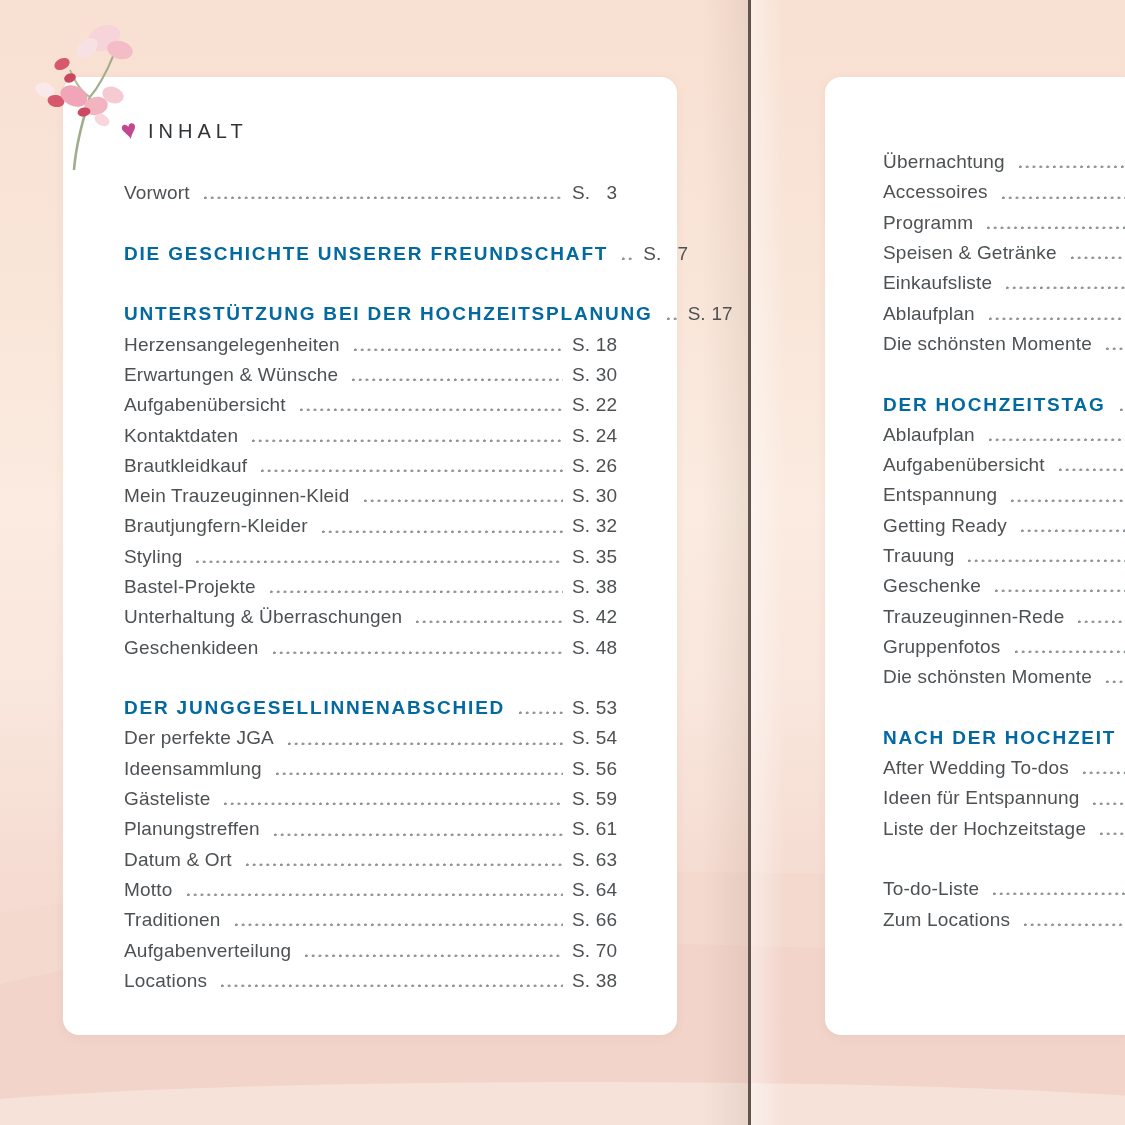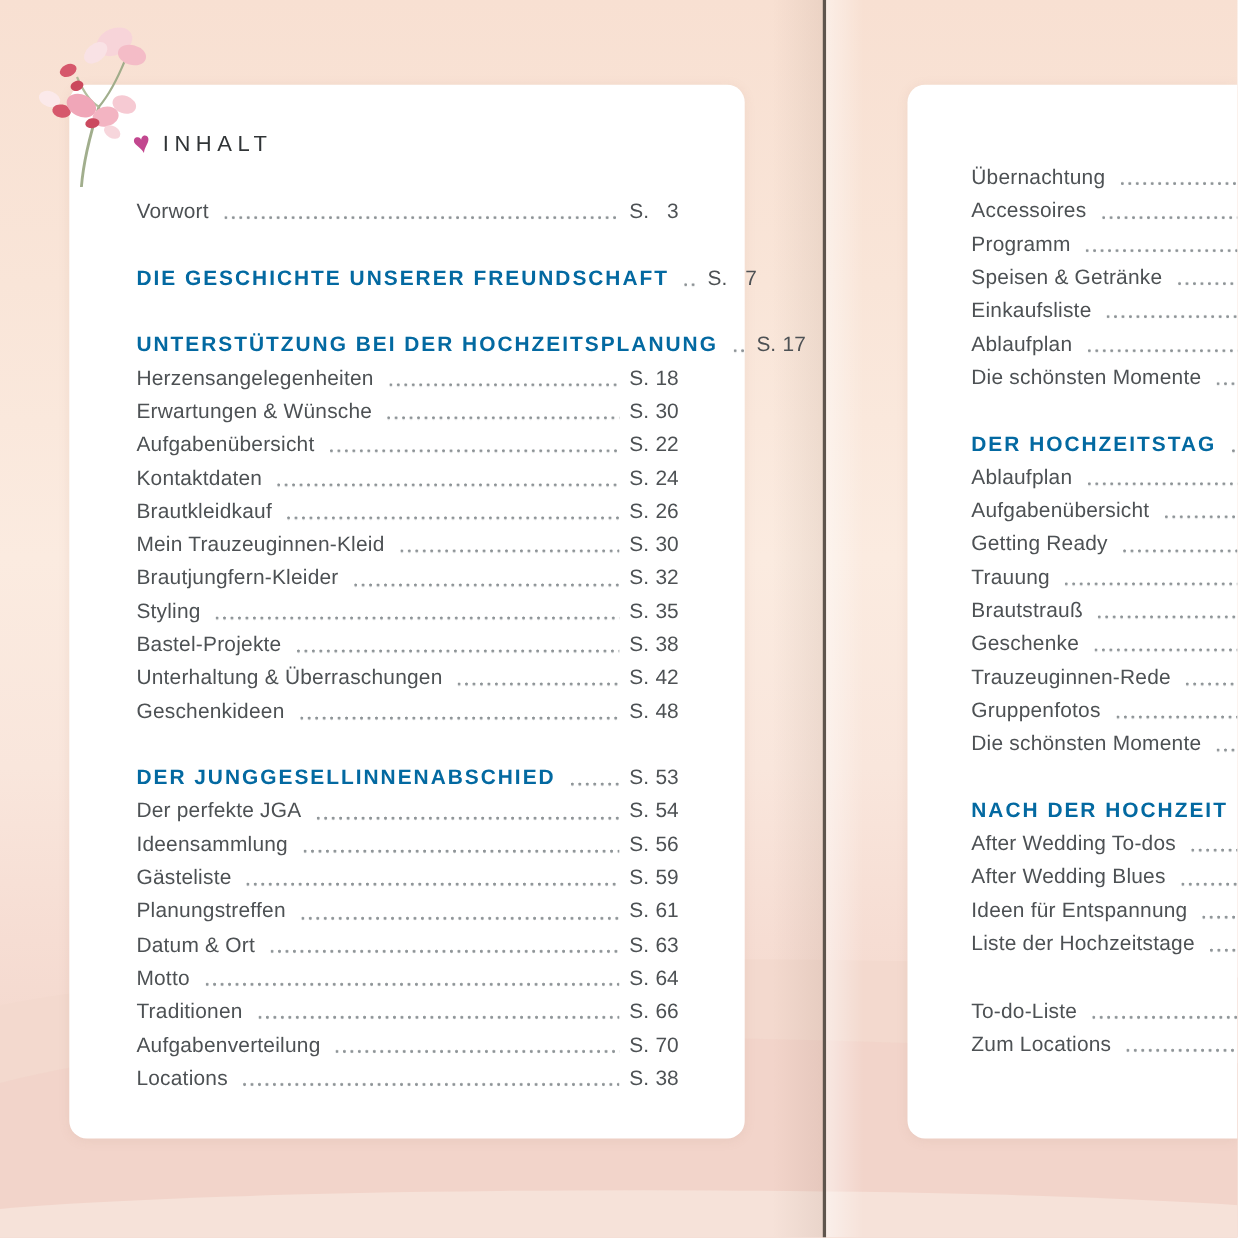--- a/index.html
+++ b/index.html
@@ -289,32 +289,32 @@
       </div>
       <div class="row">
         <span class="label">Ablaufplan</span>
         <span class="dots"></span>
       </div>
       <div class="row">
         <span class="label">Aufgabenübersicht</span>
         <span class="dots"></span>
       </div>
       <div class="row">
+        <span class="label">Entspannung</span>
+        <span class="dots"></span>
+      </div>
+      <div class="row">
         <span class="label">Getting Ready</span>
         <span class="dots"></span>
       </div>
       <div class="row">
         <span class="label">Trauung</span>
         <span class="dots"></span>
       </div>
       <div class="row">
-        <span class="label">Brautstrauß</span>
-        <span class="dots"></span>
-      </div>
-      <div class="row">
         <span class="label">Geschenke</span>
         <span class="dots"></span>
       </div>
       <div class="row">
         <span class="label">Trauzeuginnen-Rede</span>
         <span class="dots"></span>
       </div>
       <div class="row">
         <span class="label">Gruppenfotos</span>
         <span class="dots"></span>
@@ -323,24 +323,20 @@
         <span class="label">Die schönsten Momente</span>
         <span class="dots"></span>
       </div>
       <div class="gap"></div>
       <div class="row heading">
         <span class="label">NACH DER HOCHZEIT</span>
         <span class="dots"></span>
       </div>
       <div class="row">
         <span class="label">After Wedding To-dos</span>
-        <span class="dots"></span>
-      </div>
-      <div class="row">
-        <span class="label">After Wedding Blues</span>
         <span class="dots"></span>
       </div>
       <div class="row">
         <span class="label">Ideen für Entspannung</span>
         <span class="dots"></span>
       </div>
       <div class="row">
         <span class="label">Liste der Hochzeitstage</span>
         <span class="dots"></span>
       </div>

